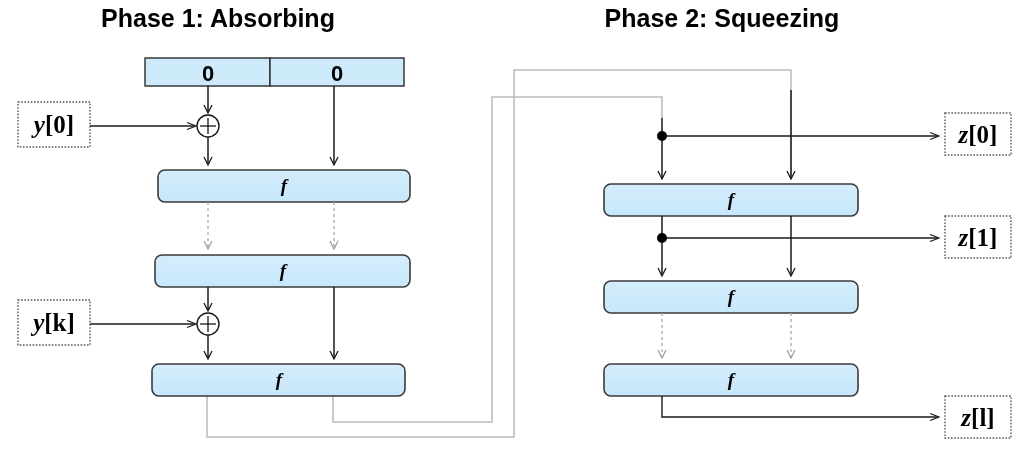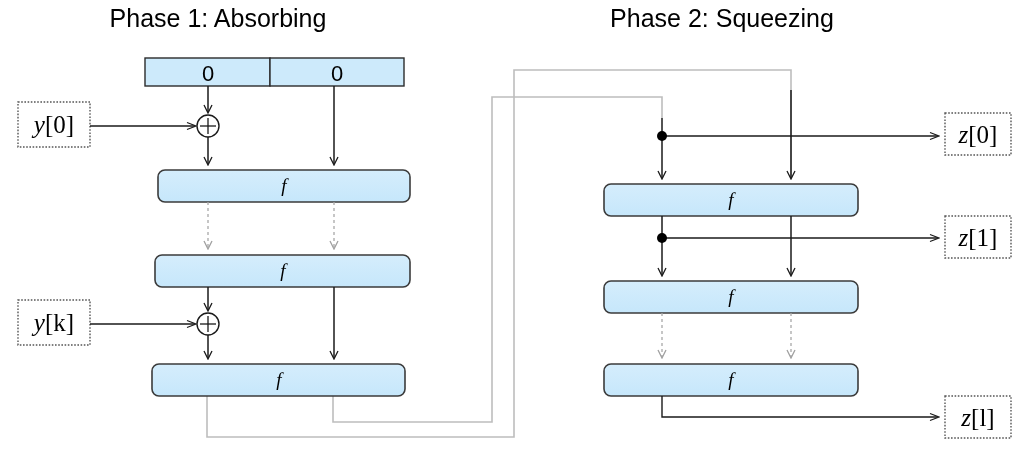--- a/index.html
+++ b/index.html
@@ -10,20 +10,21 @@
   body {
     width: 1023px;
     height: 451px;
     font-family: "Liberation Sans", sans-serif;
     overflow: hidden;
   }
   #diagram-root {
     position: relative;
     width: 849px;
     height: 451px;
+    font-weight: bold;
   }
   svg.diagram {
     position: absolute;
     top: 0;
     left: 0;
     width: 1023px;
     height: 451px;
     display: block;
   }
   .phase-title {

